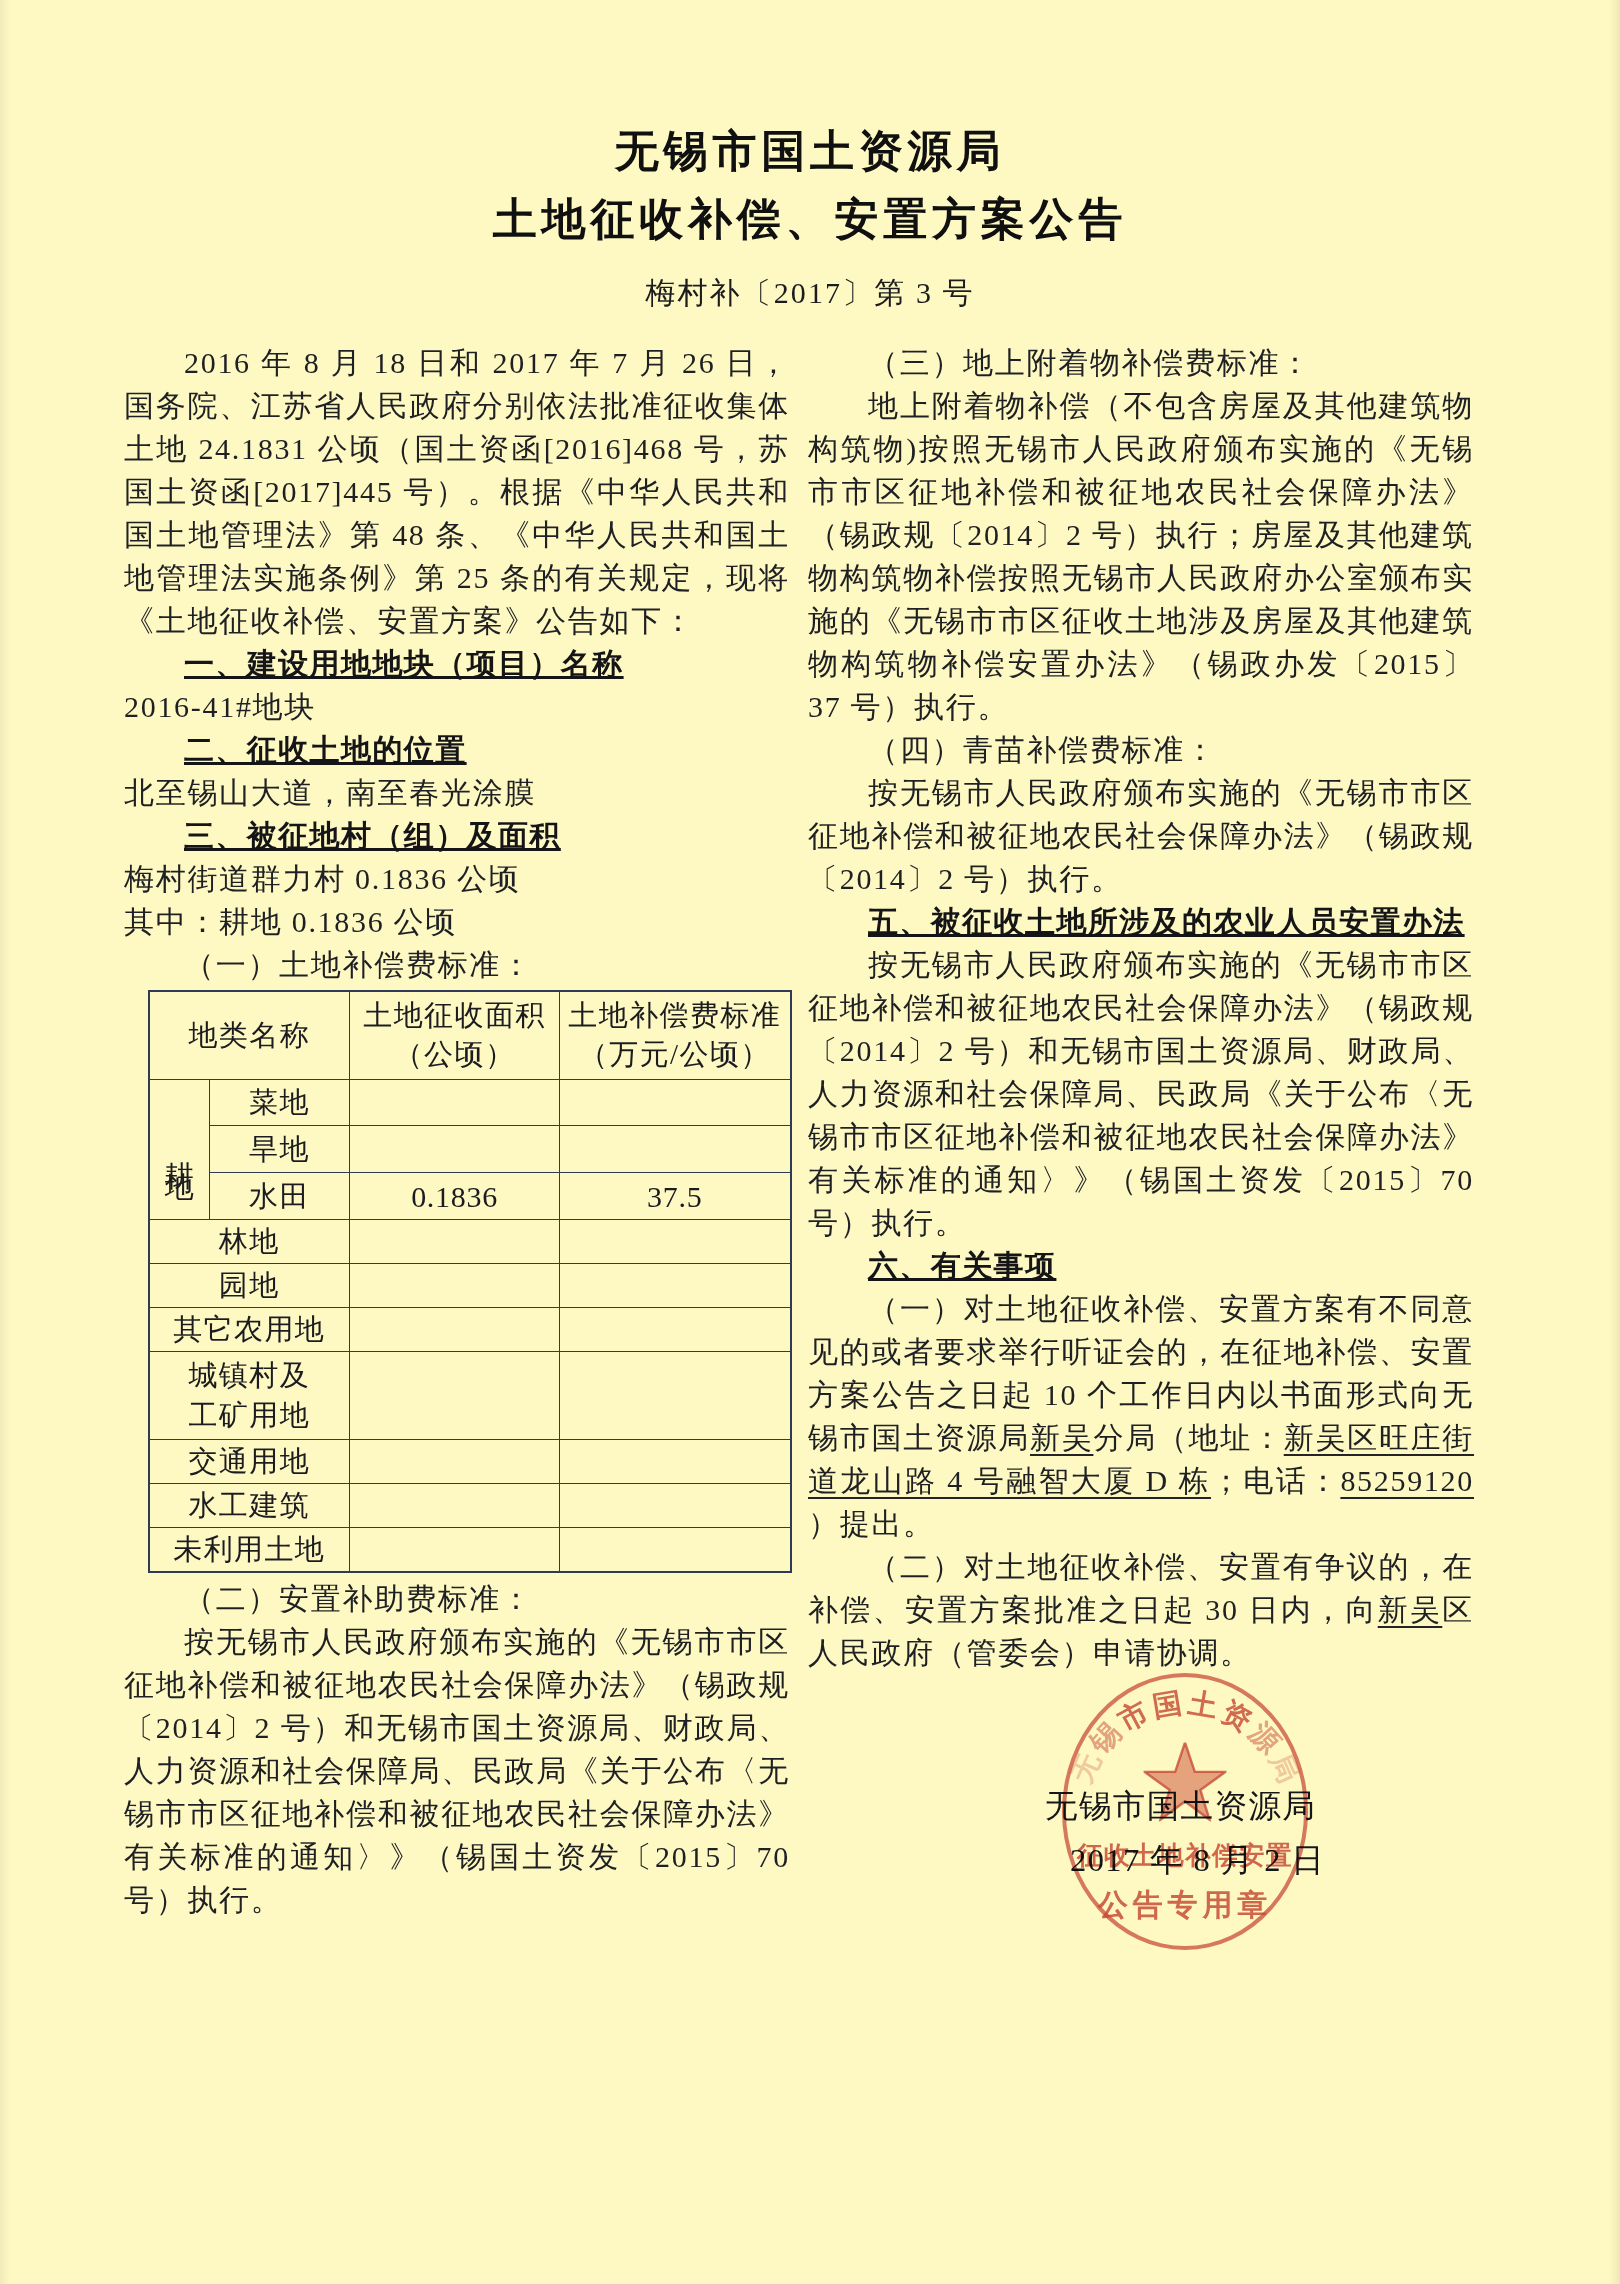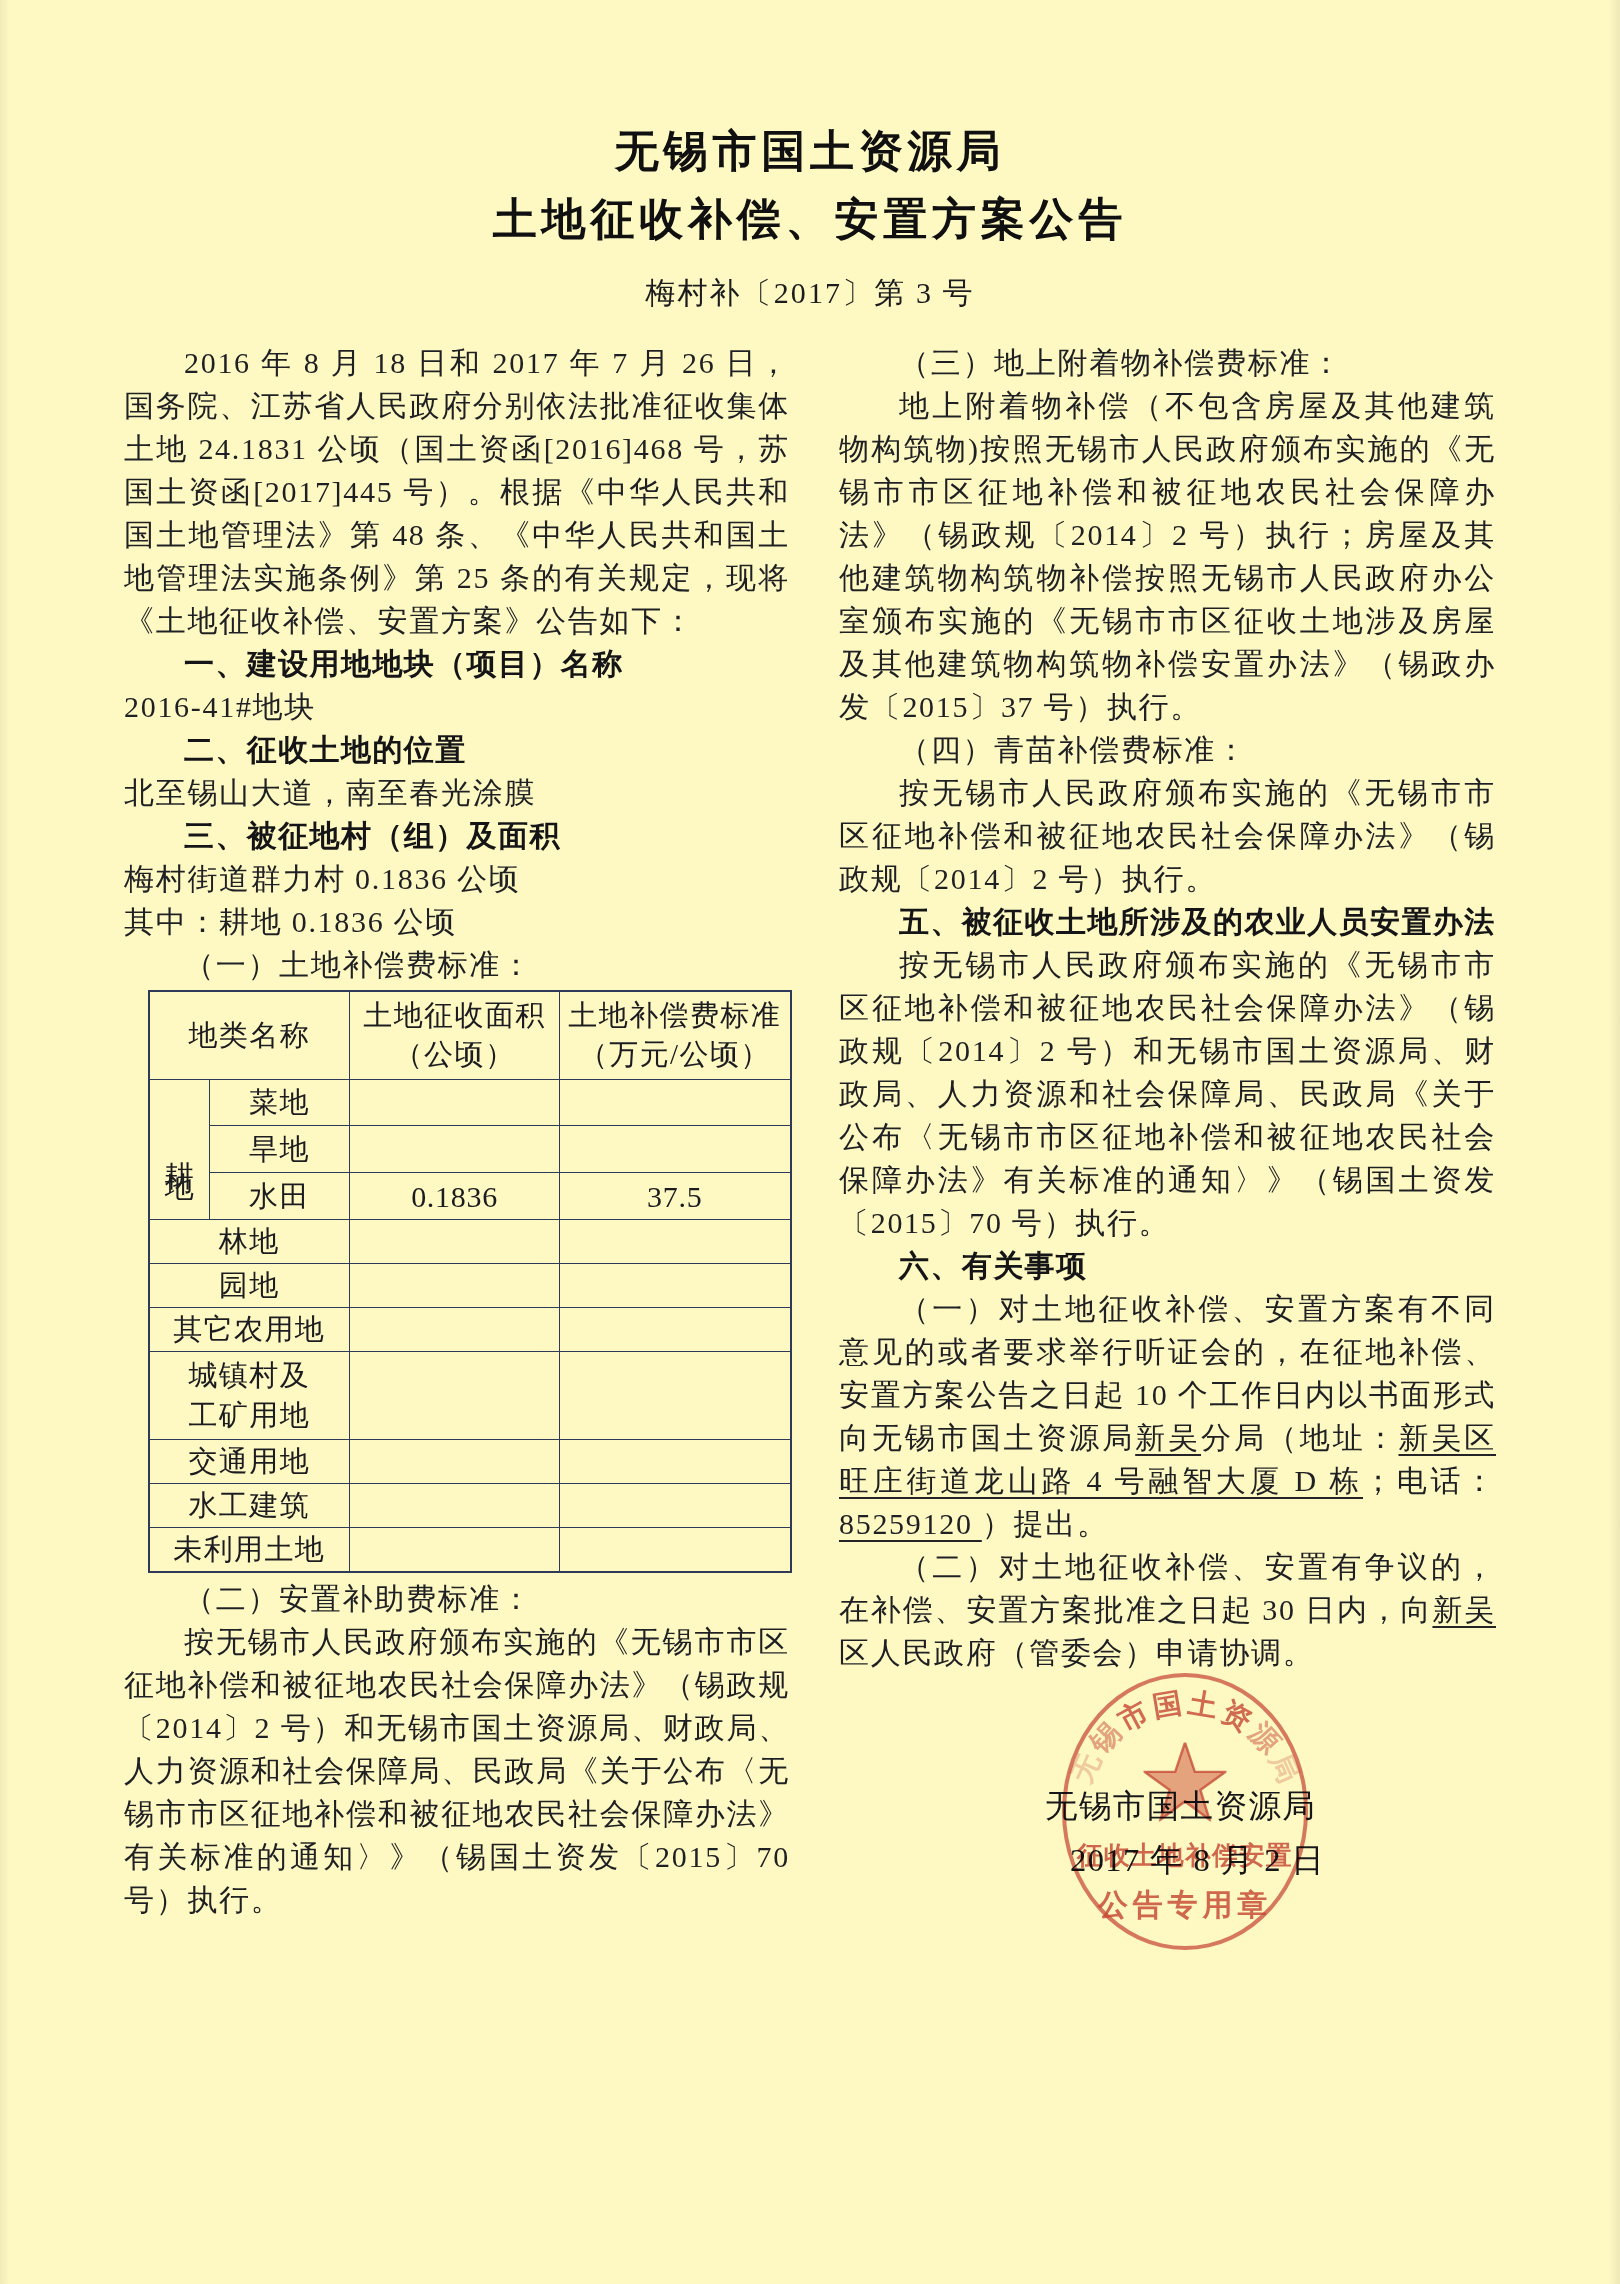--- a/index.html
+++ b/index.html
@@ -23,27 +23,27 @@
   .doc-header{text-align:center;}
   .title{
     font-size:44px;font-weight:700;color:#101010;
     letter-spacing:4.8px;line-height:68px;
     font-family:"Liberation Serif", serif;
   }
   .docnum{
     margin-top:18px;font-size:30px;letter-spacing:2.1px;line-height:41px;color:#1c1c1e;
   }
 
-  .columns{display:flex;gap:49px;margin-top:28px;}
+  .columns{display:flex;gap:18px;margin-top:28px;}
   .col{width:666px;font-size:30px;line-height:43px;letter-spacing:1.7px;text-align:justify;}
   .para{margin:0;}
   .indent{text-indent:2em;}
   .heading{
     margin:0;font-family:"Liberation Sans", sans-serif;font-weight:700;
-    font-size:30px;line-height:43px;letter-spacing:1.4px;text-indent:2em;color:#151517;
+    font-size:30px;line-height:43px;letter-spacing:1.4px;text-indent:2em;color:#151517;text-decoration:underline;
   }
   .u{text-decoration:underline;text-decoration-thickness:2.1px;text-underline-offset:5.5px;text-decoration-color:#242428;}
 
   table.comp-table{
     border-collapse:collapse;table-layout:fixed;
     width:642px;margin:4.1px 0 4.1px 23.5px;
     border:2.8px solid #2e3a57;
     font-size:29px;letter-spacing:1.4px;color:#1c1c20;
   }
   table.comp-table td{

